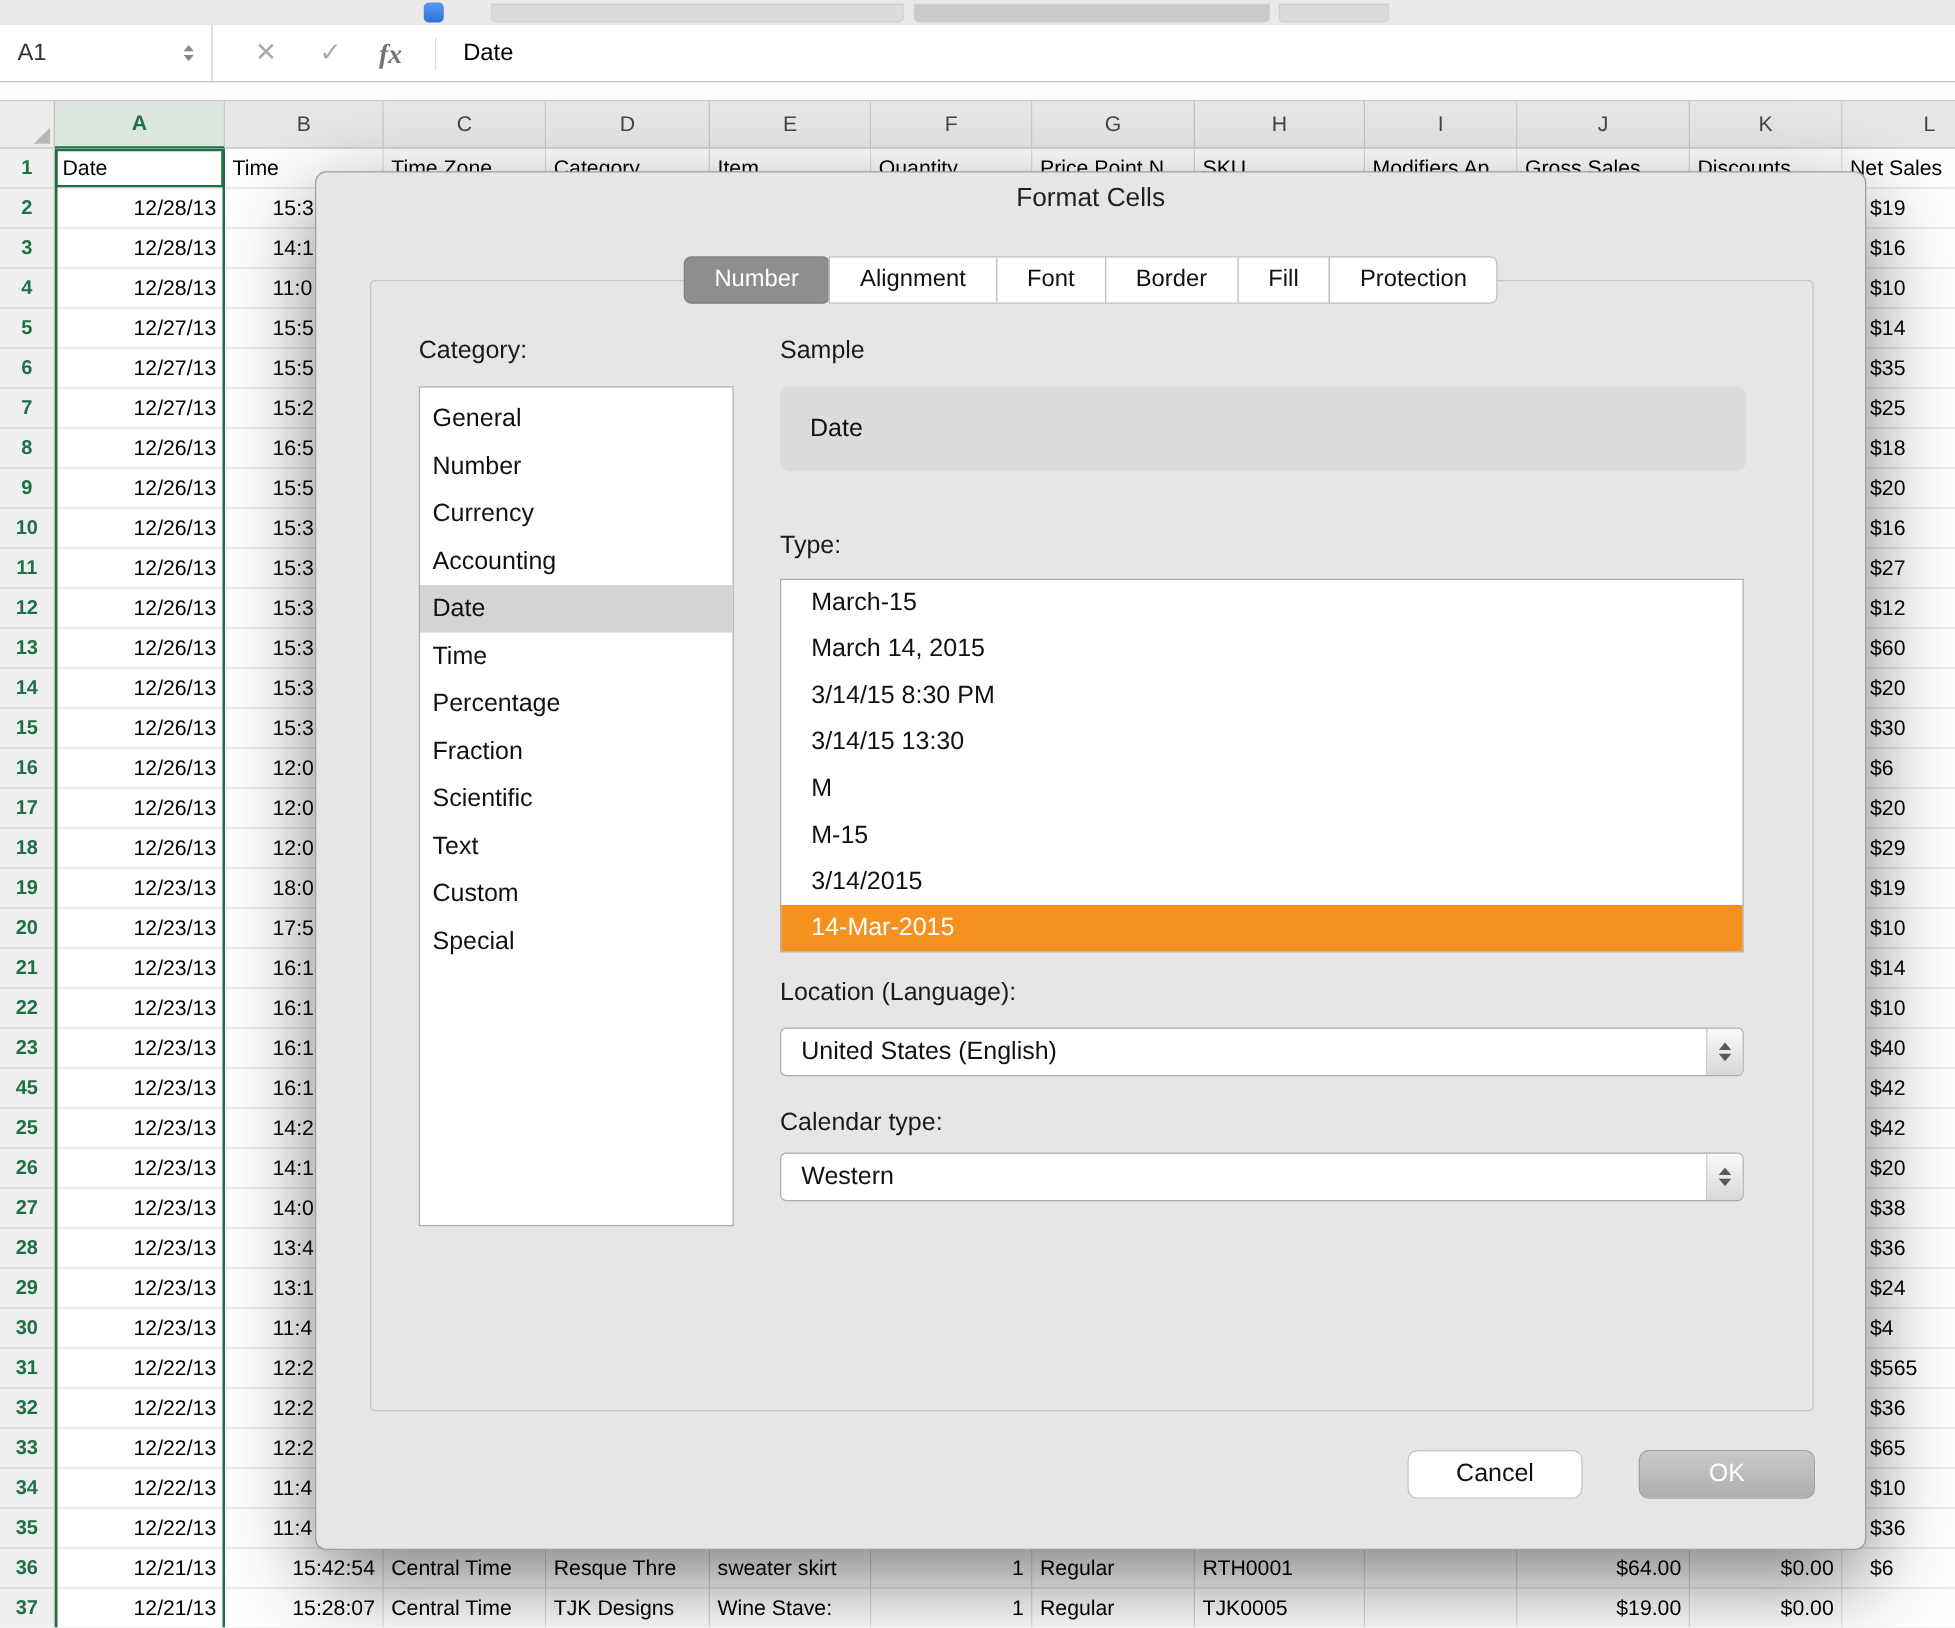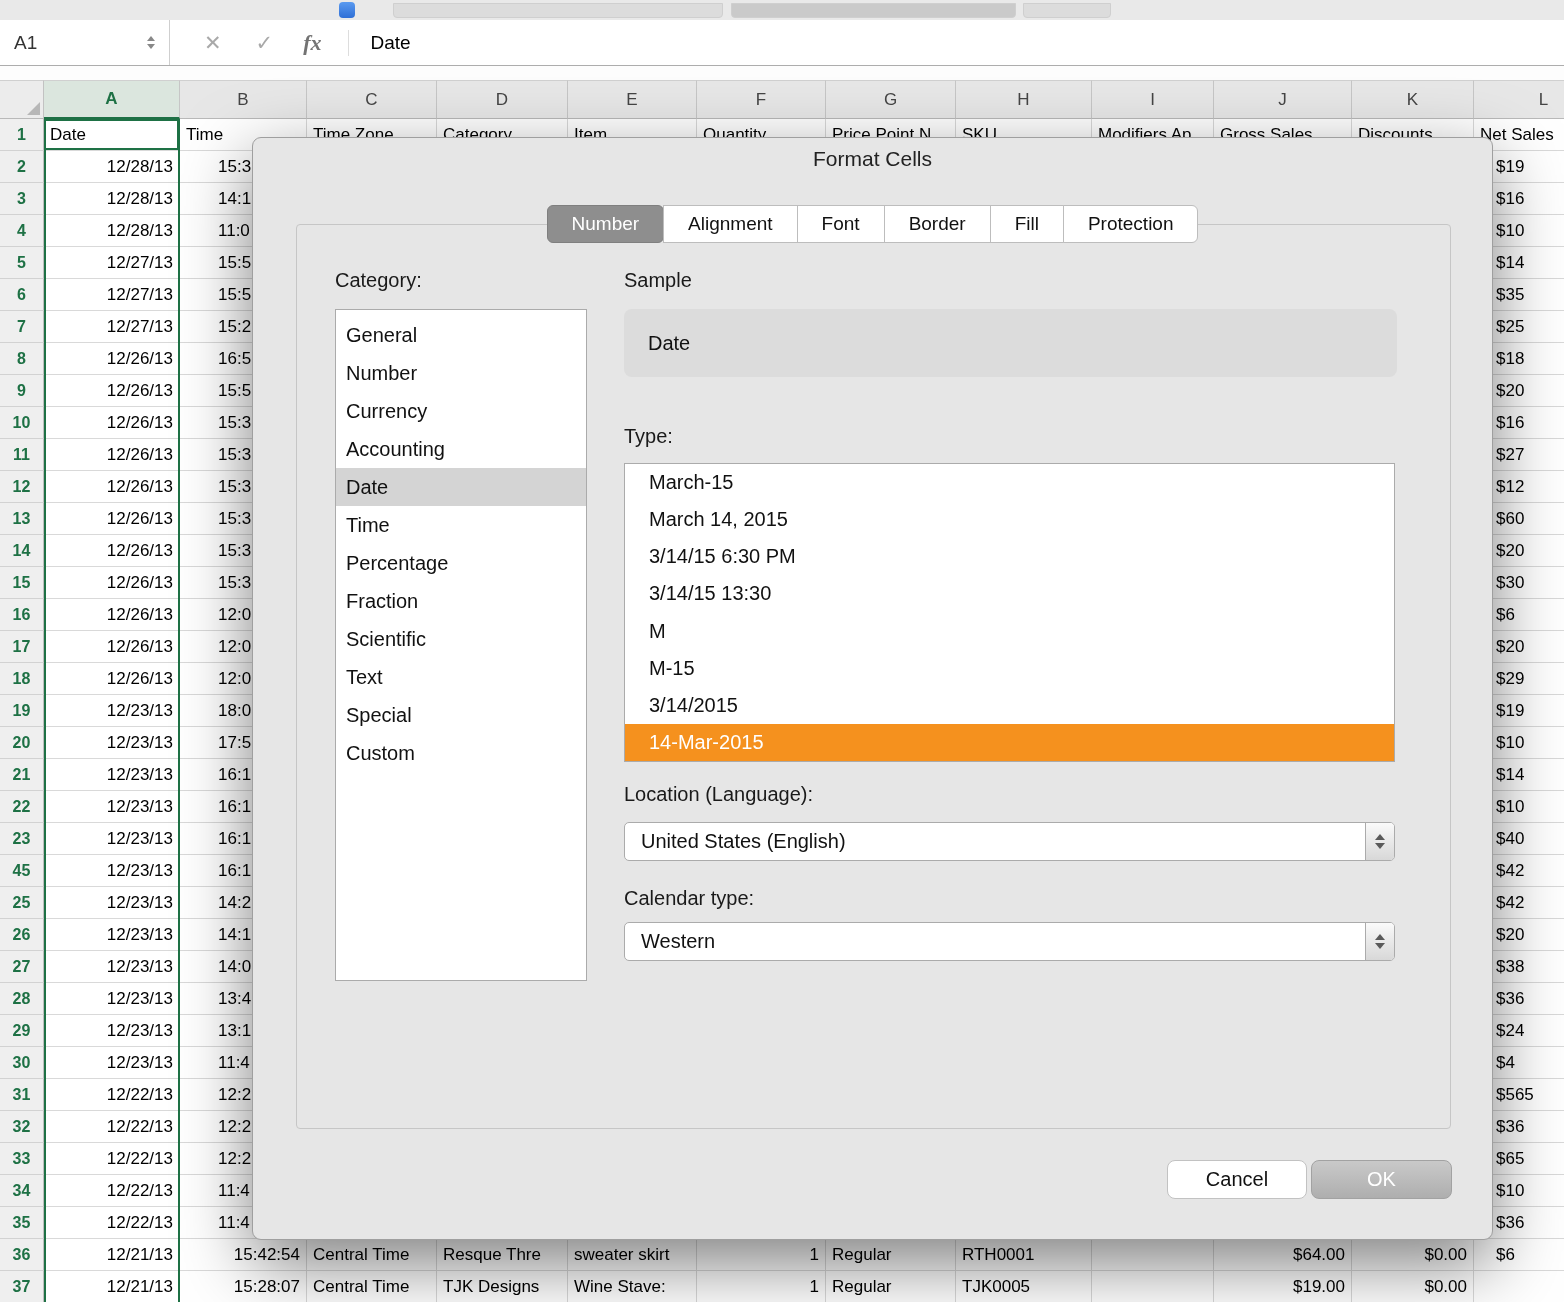--- a/index.html
+++ b/index.html
@@ -85,21 +85,21 @@
   .select{position:absolute;left:371px;width:771px;height:39px;background:#fff;border:1px solid #ababab;border-radius:5px;
           box-sizing:border-box;display:flex;align-items:center;padding-left:16px;font-size:20px;color:#111;z-index:2;}
   #loc-select{top:684px;}
   #cal-label{left:371px;top:749px;}
   #cal-select{top:784px;}
   .selarrows{position:absolute;right:0;top:0;bottom:0;width:28px;border-left:1px solid #ababab;
              background:linear-gradient(#fafafa,#d8d8d8);border-radius:0 4px 4px 0;
              display:flex;flex-direction:column;align-items:center;justify-content:center;gap:3px;}
   .btn{position:absolute;top:1022px;height:39px;border-radius:8px;font-size:20px;display:flex;align-items:center;
        justify-content:center;box-sizing:border-box;}
-  #cancel-btn{left:914px;width:140px;background:#fff;border:1px solid #c2c2c2;color:#111;}
+  #cancel-btn{left:873px;width:140px;background:#fff;border:1px solid #c2c2c2;color:#111;}
   #ok-btn{left:1058px;width:141px;background:linear-gradient(#c9c9c9,#aeaeae);border:1px solid #a2a2a2;color:#fff;}
 </style>
 </head>
 <body>
 
 <div class="screen">
 
   <div class="toolbar">
     <div class="tb-icon"></div>
     <div class="tb-block tb-b1"></div>
@@ -715,34 +715,34 @@
         <div class="cat-item">General</div>
         <div class="cat-item">Number</div>
         <div class="cat-item">Currency</div>
         <div class="cat-item">Accounting</div>
         <div class="cat-item selected">Date</div>
         <div class="cat-item">Time</div>
         <div class="cat-item">Percentage</div>
         <div class="cat-item">Fraction</div>
         <div class="cat-item">Scientific</div>
         <div class="cat-item">Text</div>
+        <div class="cat-item">Custom</div>
         <div class="cat-item">Special</div>
-        <div class="cat-item">Custom</div>
       </div>
 
     <div class="dlabel" id="sample-label">Sample</div>
     <div class="samplebox">
       <span>Date</span>
     </div>
 
     <div class="dlabel" id="type-label">Type:</div>
     <div class="typelist" id="typelist">
         <div class="type-item">March-15</div>
         <div class="type-item">March 14, 2015</div>
-        <div class="type-item">3/14/15 6:30 PM</div>
+        <div class="type-item">3/14/15 8:30 PM</div>
         <div class="type-item">3/14/15 13:30</div>
         <div class="type-item">M</div>
         <div class="type-item">M-15</div>
         <div class="type-item">3/14/2015</div>
         <div class="type-item selected">14-Mar-2015</div>
       </div>
 
     <div class="dlabel" id="loc-label">Location (Language):</div>
     <div class="select" id="loc-select">
       <span>United States (English)</span>

